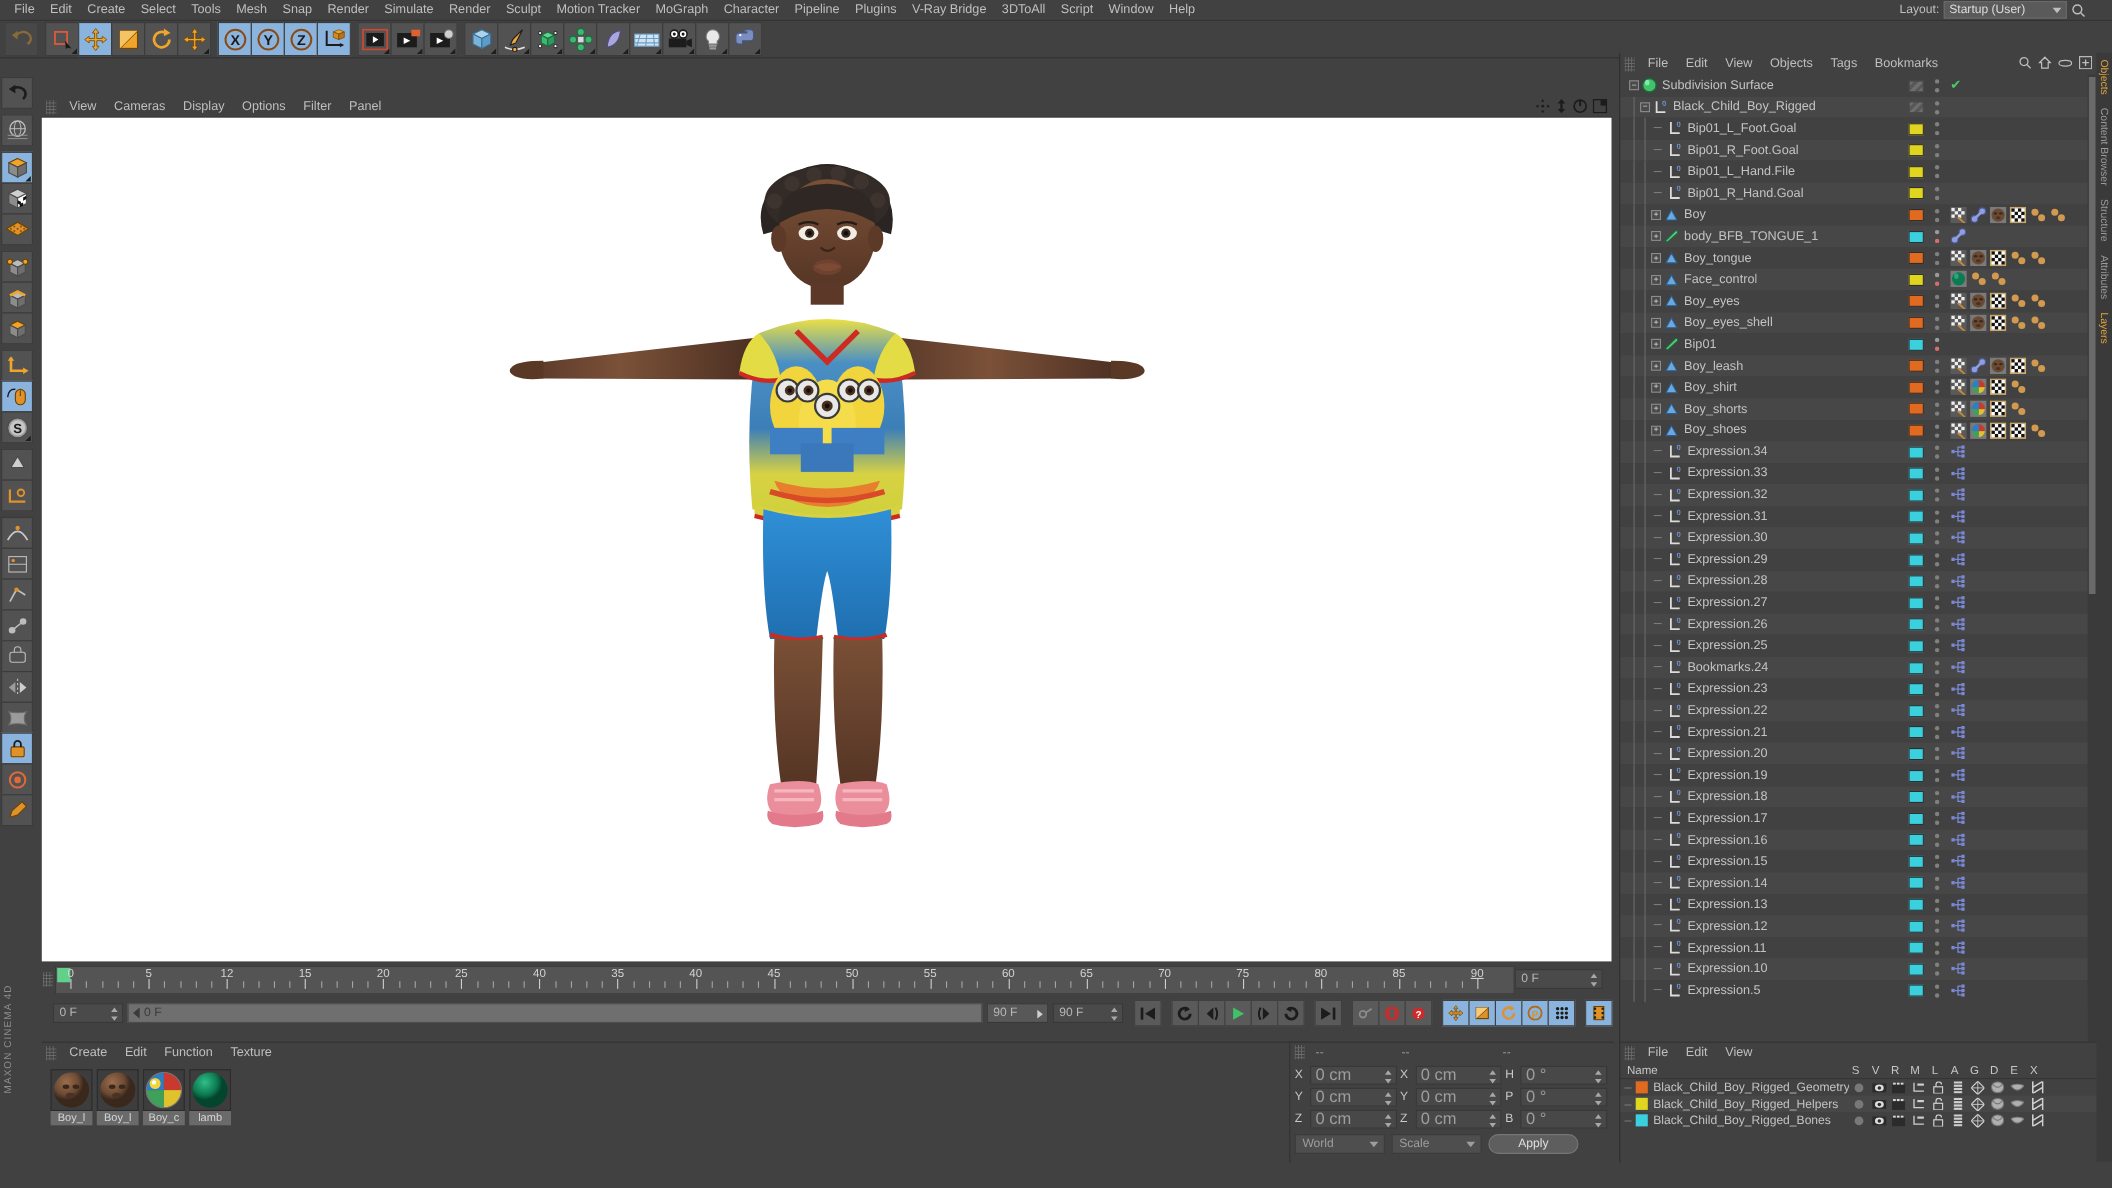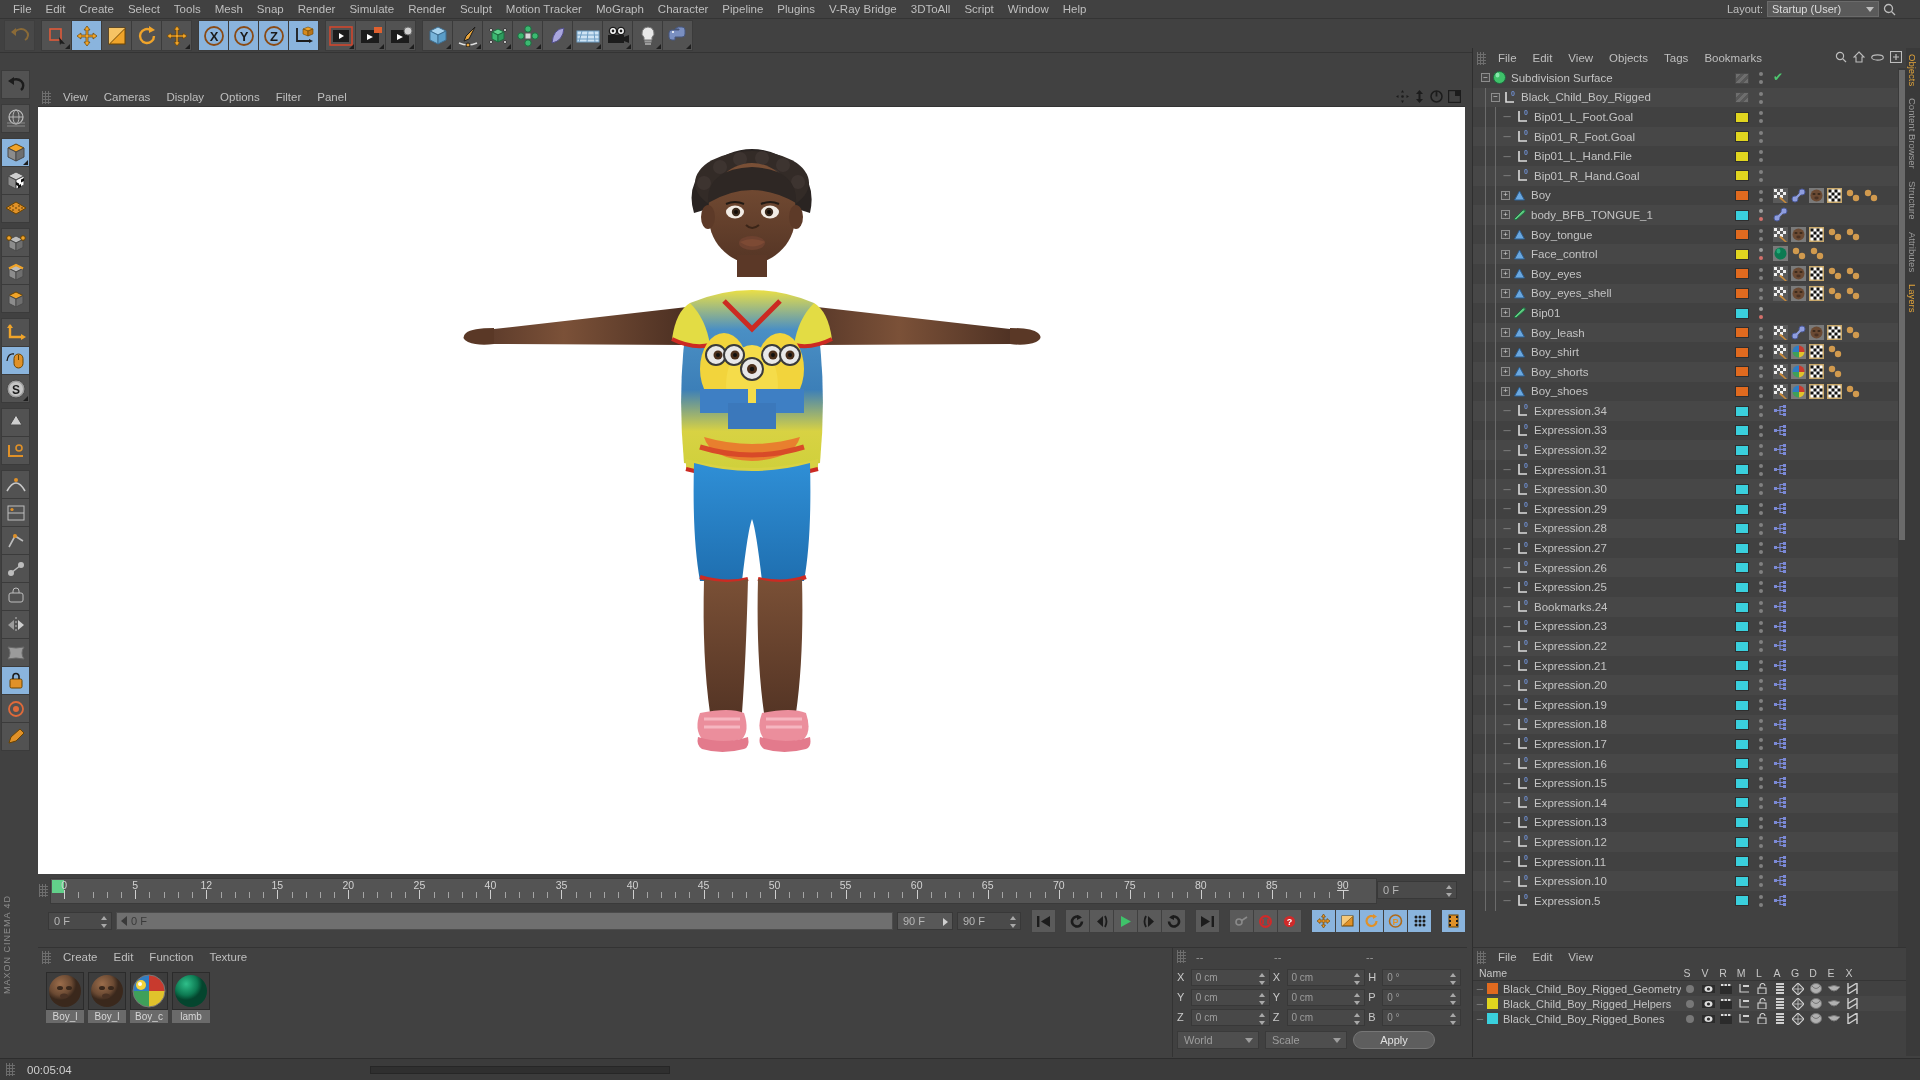--- a/index.html
+++ b/index.html
@@ -149,21 +149,21 @@
 
   
   .coord { position:absolute; left:1172px; top:947px; width:295px; height:110px; background:#414141; border-left:1px solid #333; border-top:1px solid #333;}
   .coord-hdr { height:17px; display:flex; align-items:center; padding-left:4px; font-size:11px; color:#9a9a9a; }
   .coord-hdr span { display:inline-block; }
   .coord-grid { padding:2px 6px 0 4px; }
   .crow { display:flex; align-items:center; height:20px; gap:3px;}
   .clab { width:11px; font-size:11px; color:#c9c9c9; text-align:left;}
   .cfield {
     width:80px;height:17px;background:#484848;border:1px solid #383838;
-    font-size:10px;color:#9d9d9d;display:flex;align-items:center;padding-left:4px;position:relative;
+    font-size:15px;color:#9d9d9d;display:flex;align-items:center;padding-left:4px;position:relative;
   }
   .coord-btns { display:flex; gap:6px; padding:4px 6px 0 4px; }
   .cdrop {
     width:82px;height:18px;background:#4e4e4e;border:1px solid #3a3a3a;
     font-size:11px;color:#9d9d9d;display:flex;align-items:center;padding-left:6px;position:relative;
   }
   .cdrop .chev { position:absolute; right:5px; top:6px;
     border-left:4px solid transparent;border-right:4px solid transparent;border-top:5px solid #9d9d9d;}
   .capply {
     width:82px;height:18px;background:#5e5e5e;border:1px solid #767676;border-radius:9px;
@@ -3268,19 +3268,14 @@
   </div>
 
   <div class="vtabs" id="vtabs">
       <div class="vtab hl">Objects</div>
       <div class="vtab">Content Browser</div>
       <div class="vtab">Structure</div>
       <div class="vtab">Attributes</div>
       <div class="vtab hl">Layers</div>
     </div>
 
-  <div class="status">
-    <div class="grip"></div>
-    <div class="status-text">00:05:04</div>
-    <div class="status-prog"></div>
-  </div>
 
 </div>
 
 </body></html>

